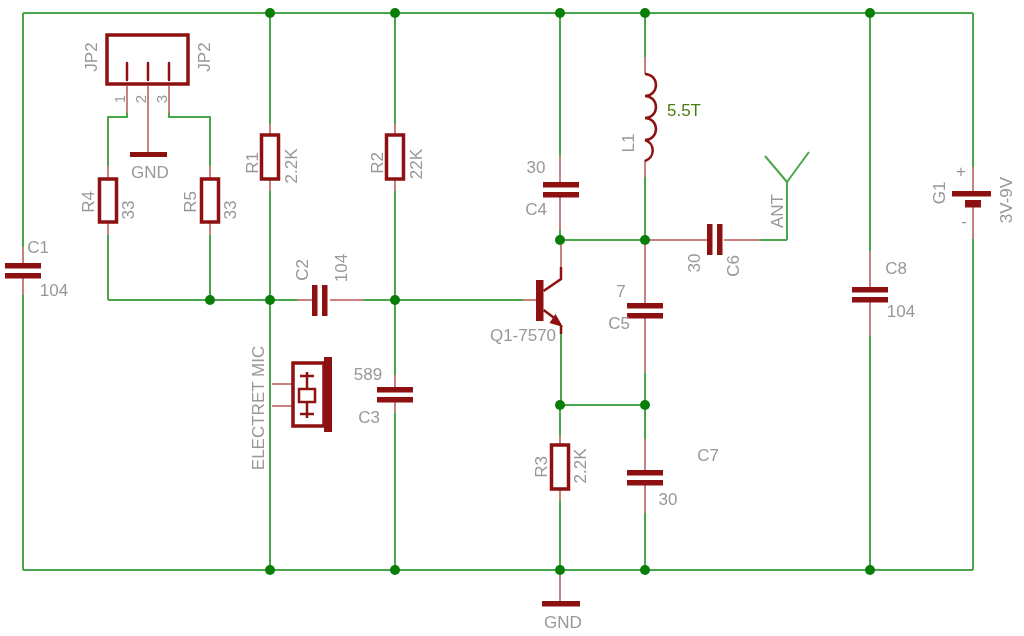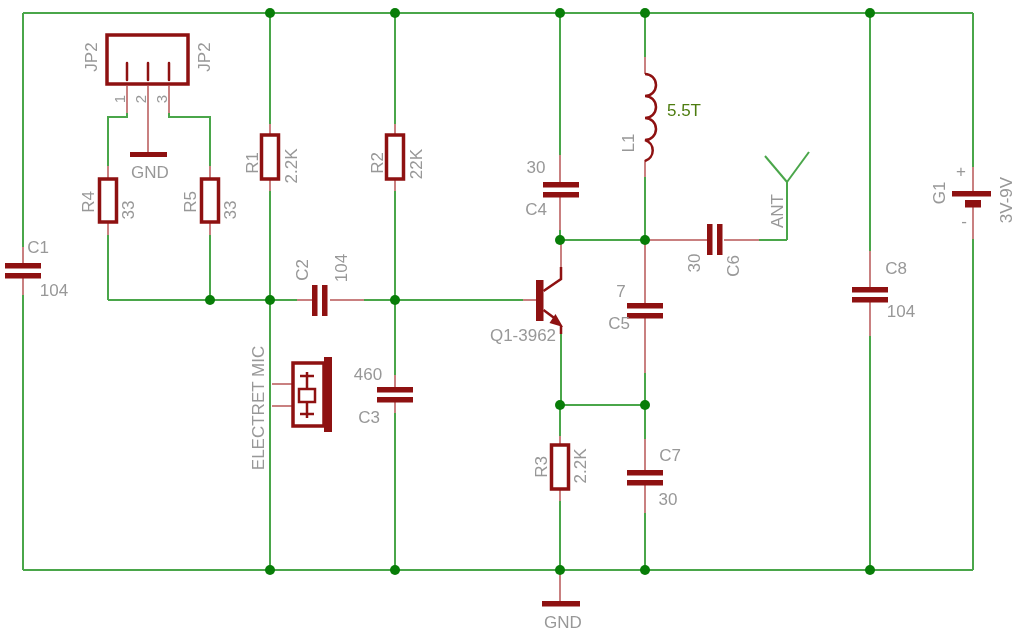--- a/index.html
+++ b/index.html
@@ -232,40 +232,40 @@
 <span class="lbl rot" style="left:416px;top:164px">22K</span>
 
 <span class="lbl" style="left:38px;top:247px">C1</span>
 <span class="lbl" style="left:54px;top:290px">104</span>
 
 <span class="lbl rot" style="left:302px;top:270px">C2</span>
 <span class="lbl rot" style="left:341px;top:268px">104</span>
 
 <span class="lbl rot" style="left:258px;top:408px">ELECTRET MIC</span>
 
-<span class="lbl" style="left:368px;top:374px">460</span>
+<span class="lbl" style="left:368px;top:374px">589</span>
 <span class="lbl" style="left:369px;top:417px">C3</span>
 
-<span class="lbl" style="left:523px;top:335px">Q1-3962</span>
+<span class="lbl" style="left:523px;top:335px">Q1-7570</span>
 
 <span class="lbl" style="left:536px;top:167px">30</span>
 <span class="lbl" style="left:536px;top:209px">C4</span>
 
 <span class="lbl" style="left:621px;top:291px">7</span>
 <span class="lbl" style="left:619px;top:323px">C5</span>
 
 <span class="lbl rot" style="left:628px;top:143px">L1</span>
 <span class="lbl grn" style="left:684px;top:110px">5.5T</span>
 
 <span class="lbl rot" style="left:694px;top:263px">30</span>
 <span class="lbl rot" style="left:733px;top:266px">C6</span>
 
 <span class="lbl rot" style="left:777px;top:211px">ANT</span>
 
-<span class="lbl" style="left:670px;top:455px">C7</span>
+<span class="lbl" style="left:708px;top:455px">C7</span>
 <span class="lbl" style="left:668px;top:499px">30</span>
 
 <span class="lbl rot" style="left:541px;top:467px">R3</span>
 <span class="lbl rot" style="left:580px;top:466px">2.2K</span>
 
 <span class="lbl" style="left:563px;top:622px">GND</span>
 
 <span class="lbl" style="left:896px;top:268px">C8</span>
 <span class="lbl" style="left:901px;top:311px">104</span>
 

